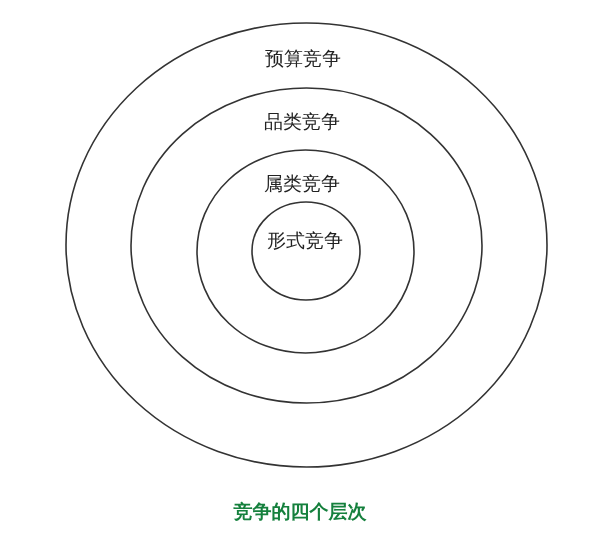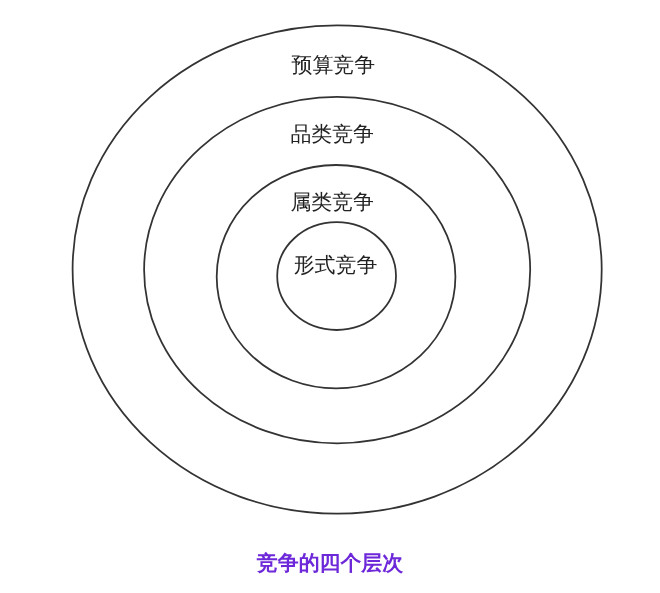--- a/index.html
+++ b/index.html
@@ -31,21 +31,21 @@
       font-size: 19px;
       color: #222222;
       white-space: nowrap;
       transform: translateX(-50%);
       letter-spacing: 0px;
     }
     .caption {
       position: absolute;
       font-size: 19px;
       font-weight: bold;
-      color: #6d28d9;
+      color: #15803d;
       white-space: nowrap;
       transform: translateX(-50%);
     }
   </style>
 </head>
 <body>
 
 <svg id="diagram" viewBox="0 0 600 539" xmlns="http://www.w3.org/2000/svg">
   <ellipse class="ring" cx="306.5" cy="245" rx="240.5" ry="222"></ellipse>
   <ellipse class="ring" cx="306.5" cy="245.5" rx="175.5" ry="157.5"></ellipse>

